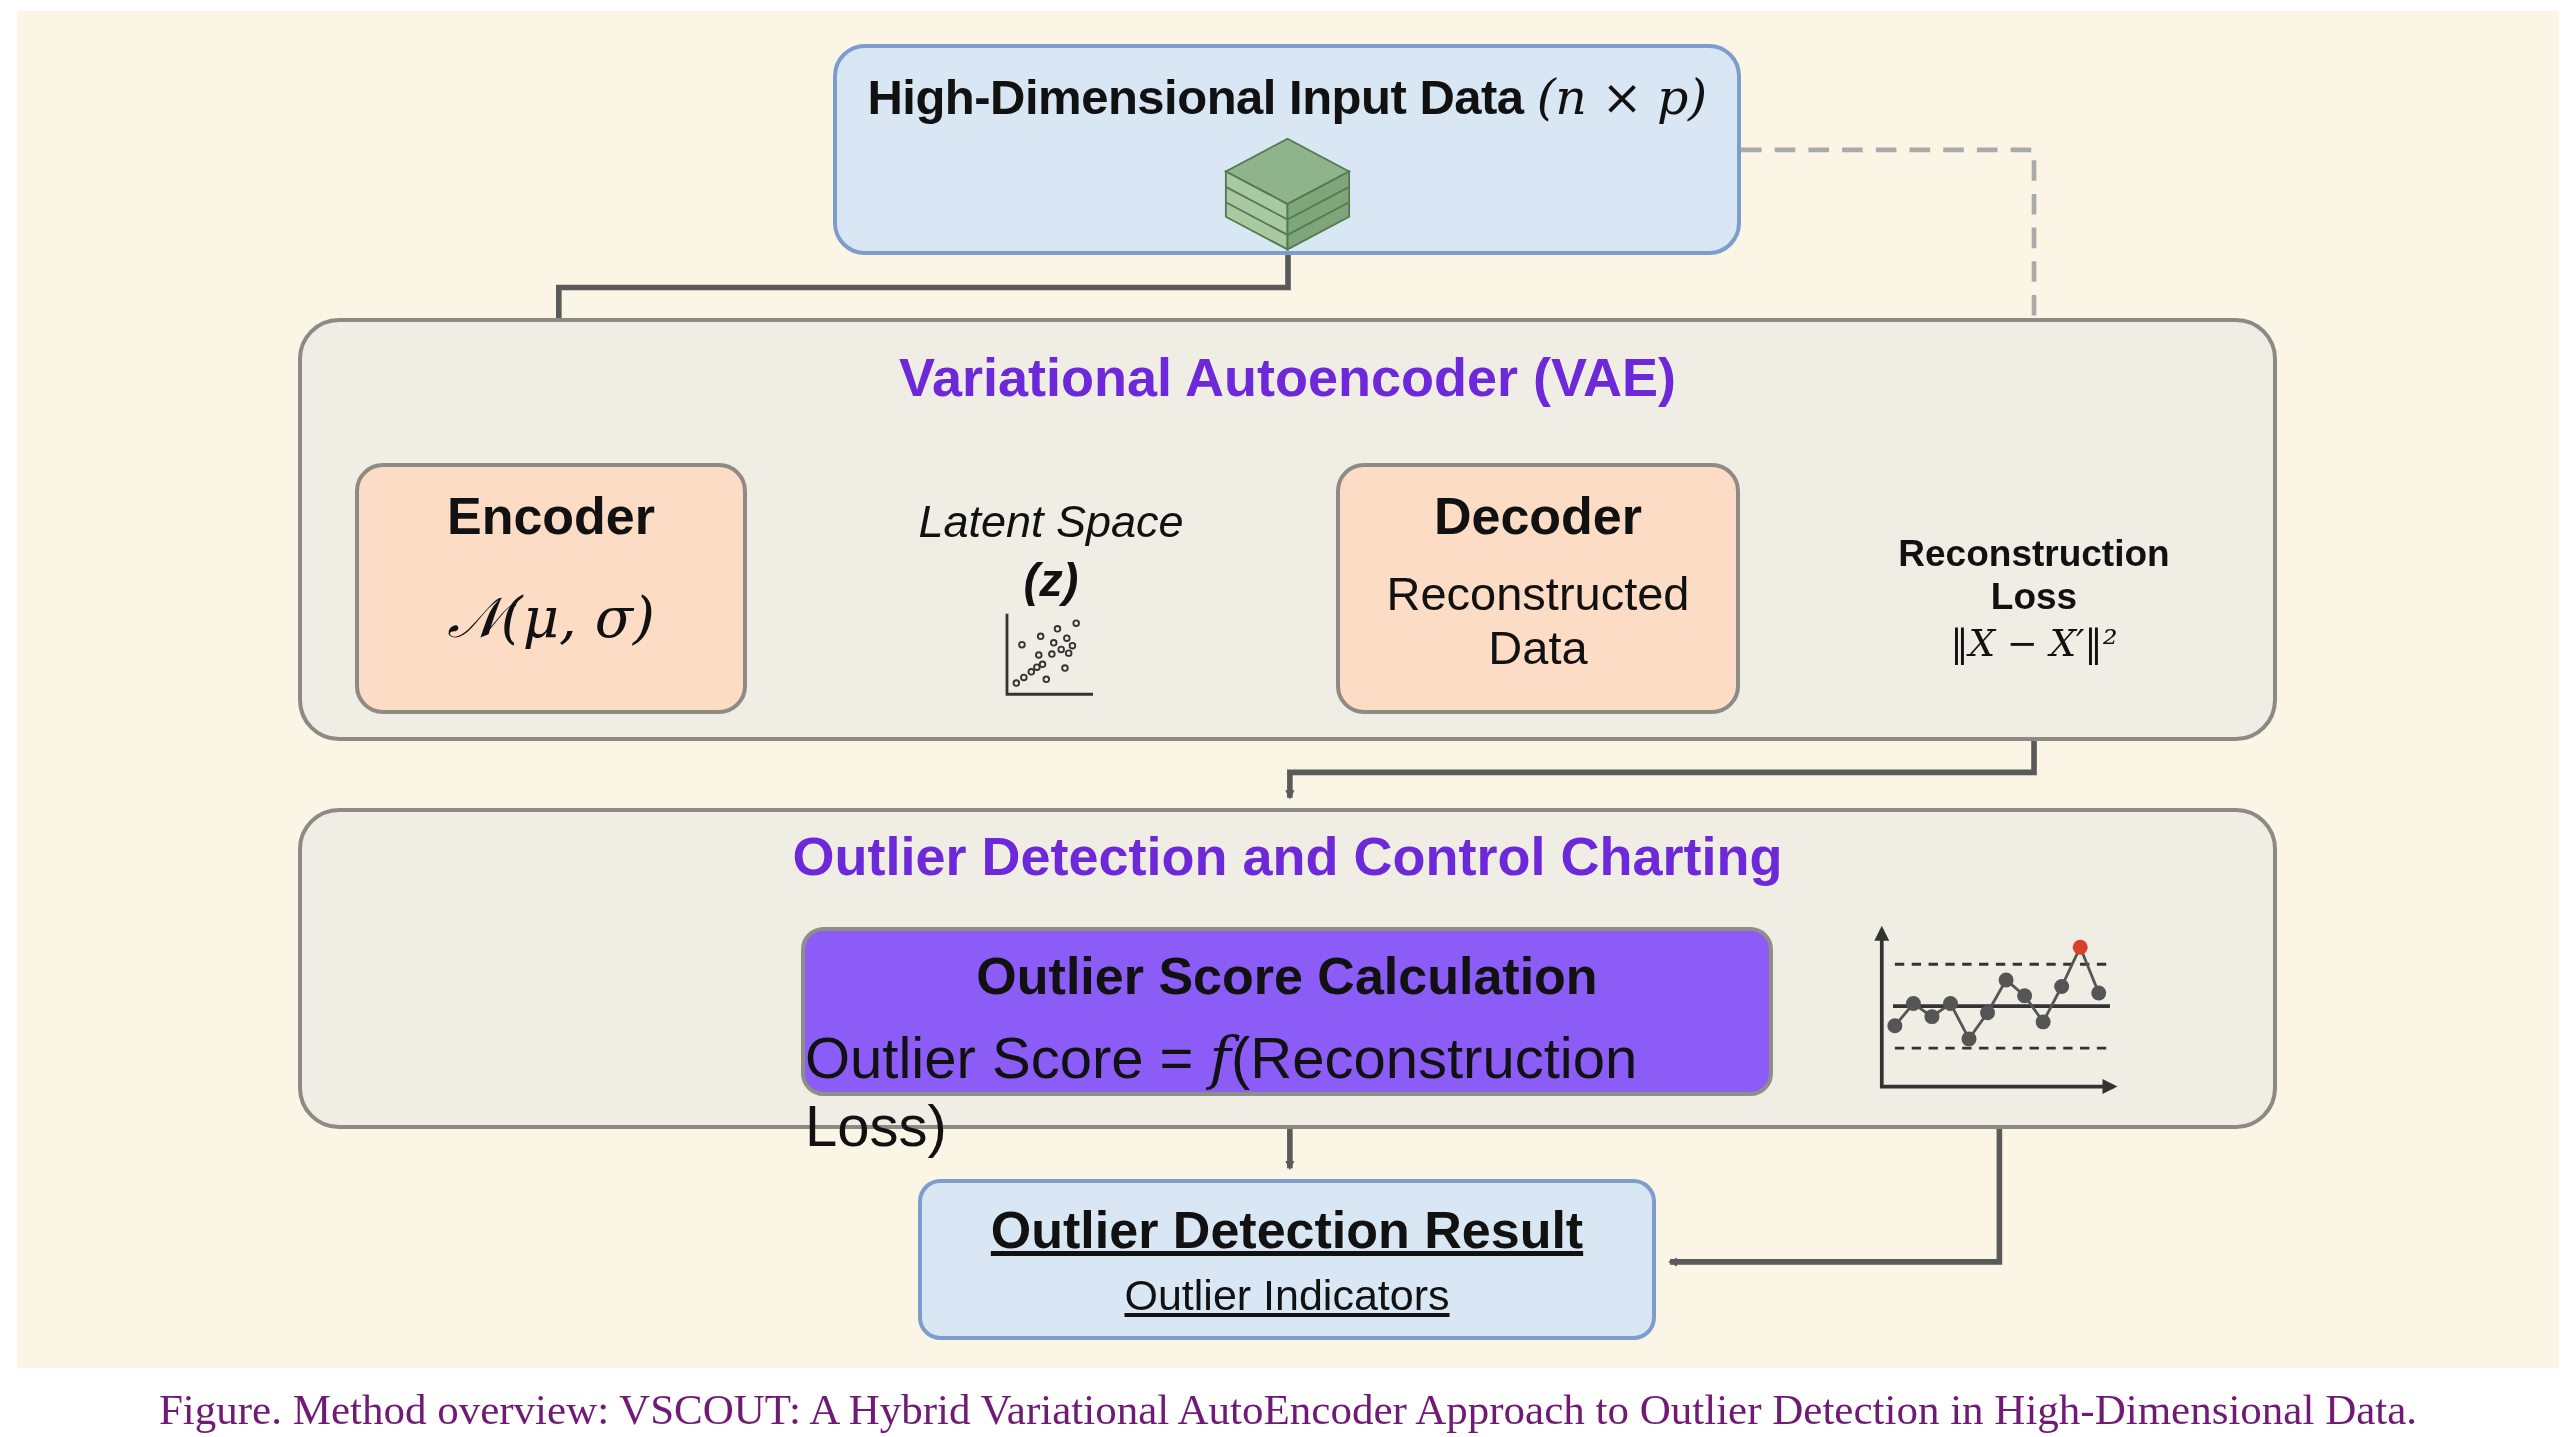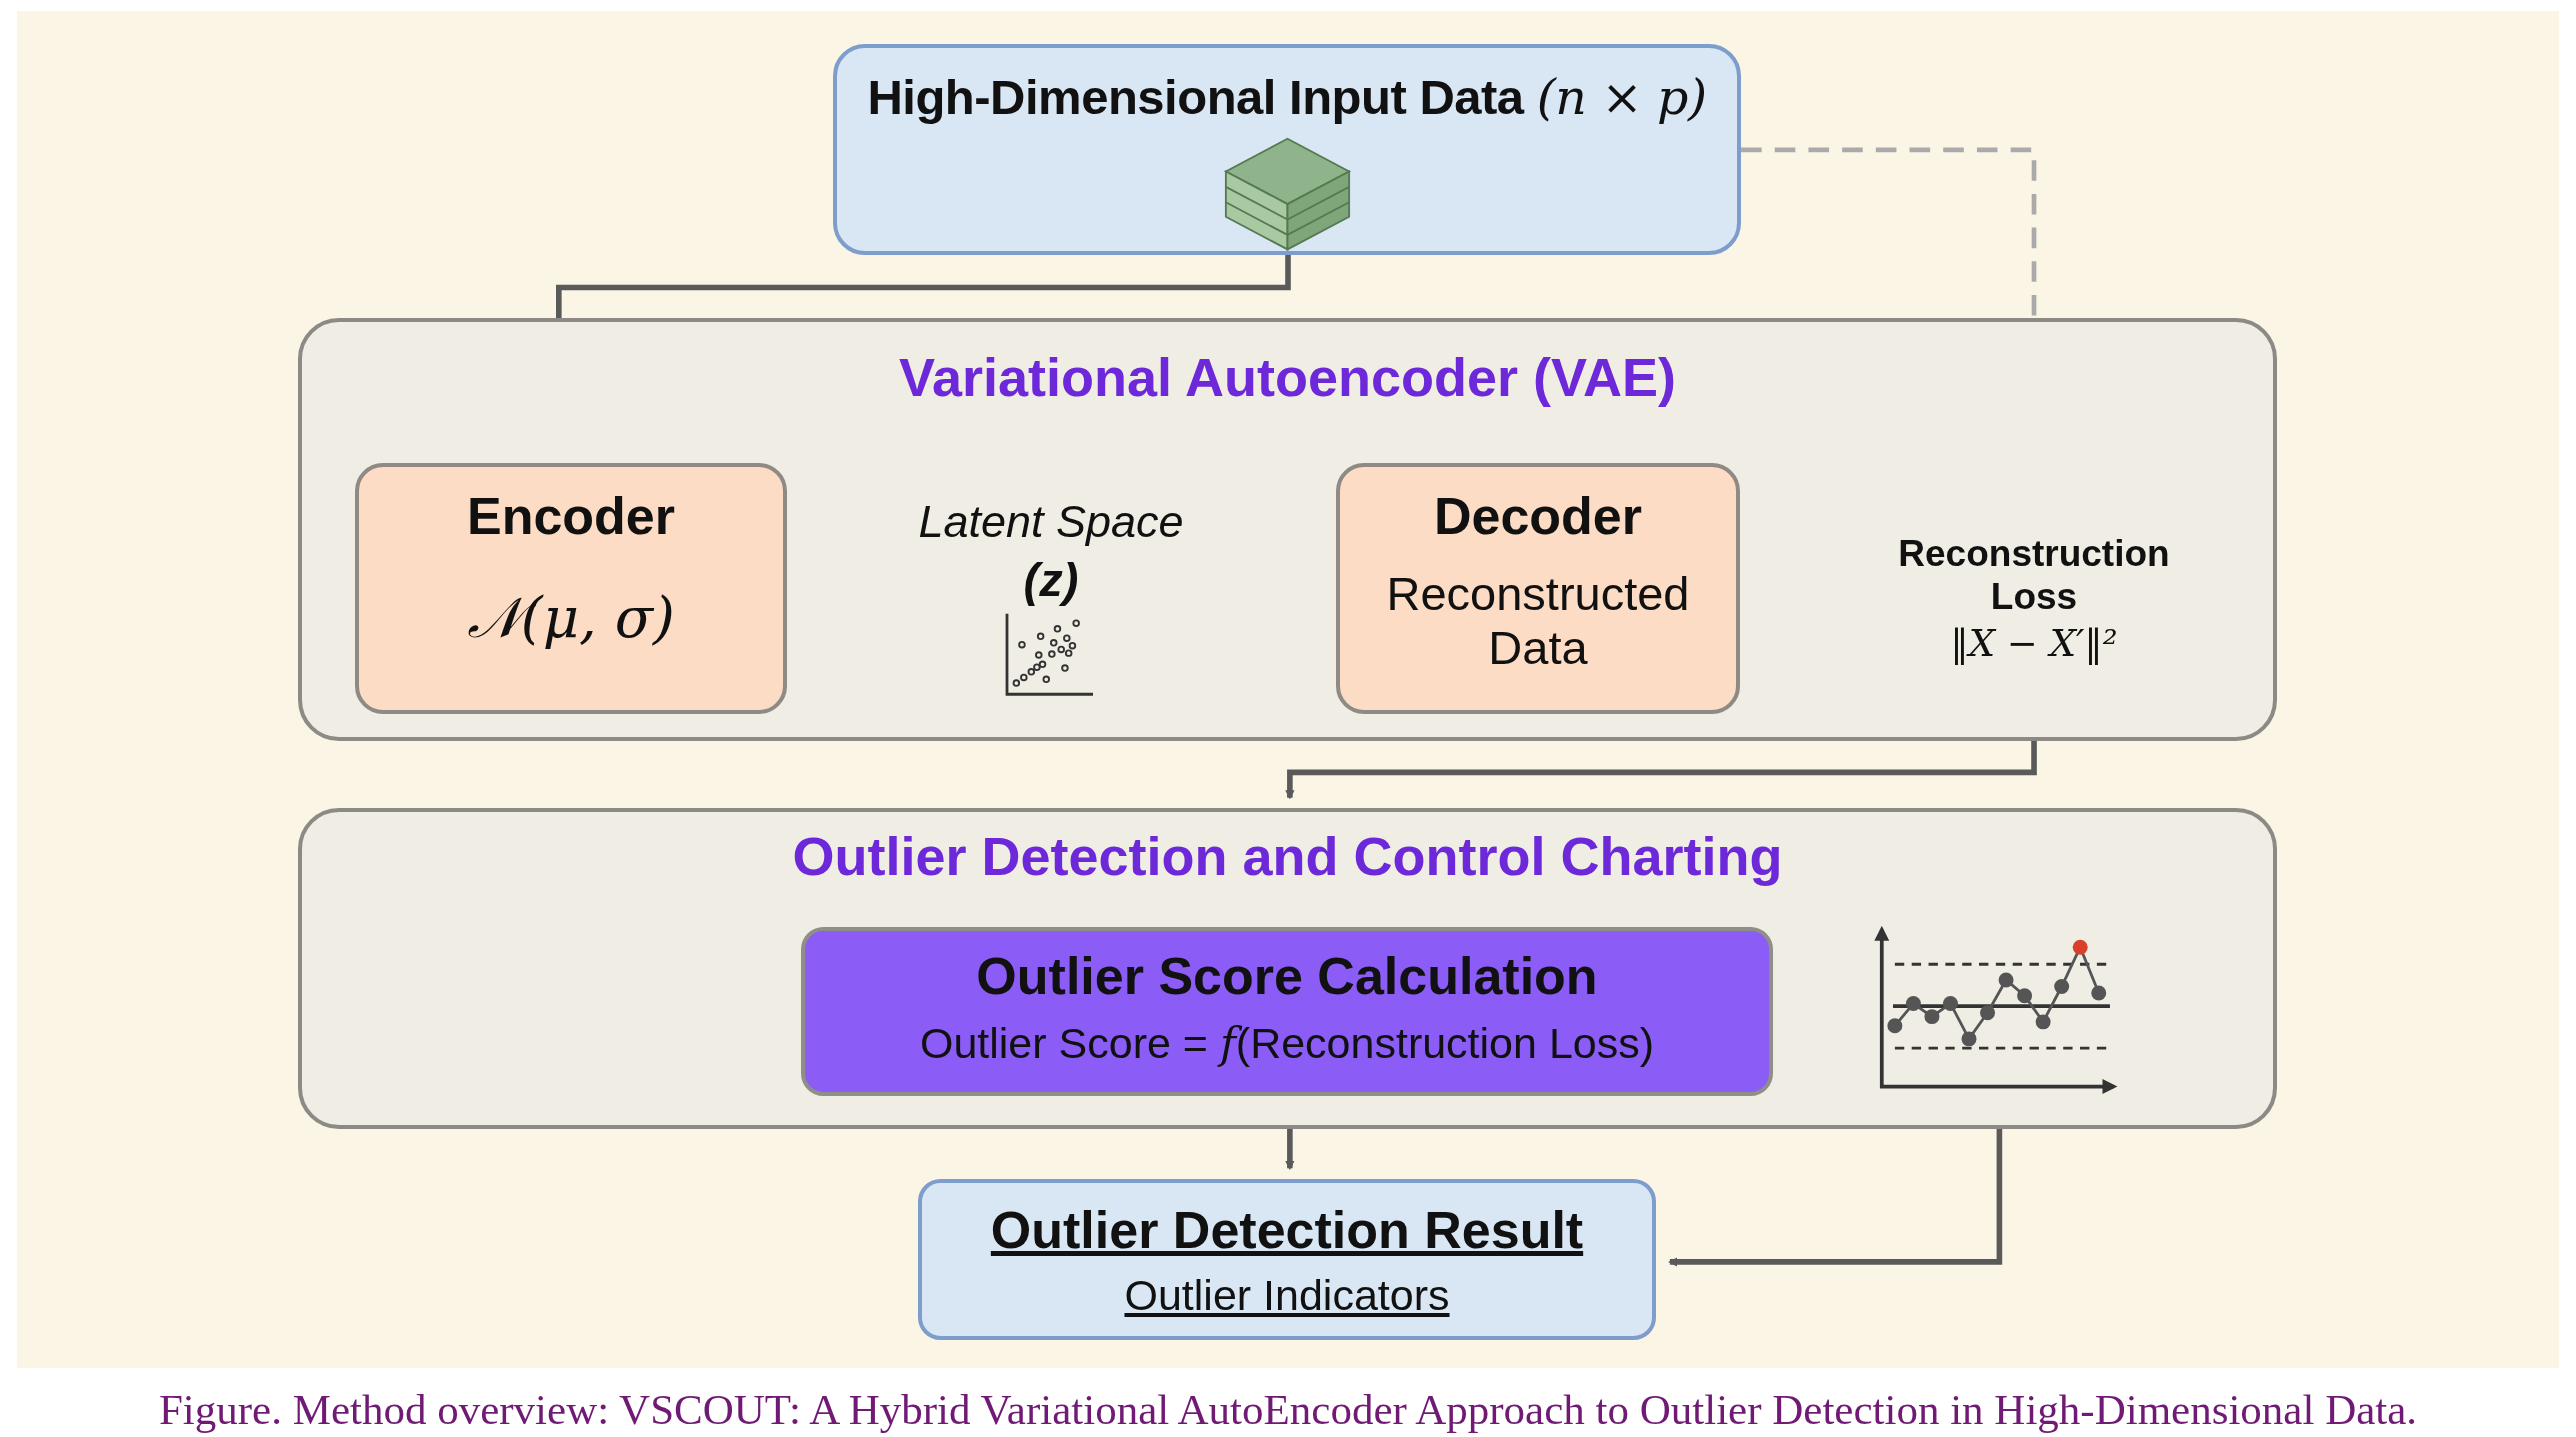--- a/index.html
+++ b/index.html
@@ -10,33 +10,33 @@
   .input-box { left:833px; top:44px; width:908px; height:211px; background:#d9e6f4; border:4.7px solid #7e9ccc; border-radius:32px; }
   .input-title { margin-top:20.6px; font-size:49px; font-weight:bold; letter-spacing:-0.5px; }
   .input-title .math { font-family:"DejaVu Serif", serif; font-style:italic; font-weight:normal; }
   .group { position:absolute; box-sizing:border-box; background:#efede4; border:4.7px solid #8c8a85; border-radius:41px; }
   .vae-group { left:298px; top:318px; width:1979px; height:423px; }
   .od-group { left:298px; top:808px; width:1979px; height:321px; }
   .group-title { position:absolute; left:0; right:0; text-align:center; font-size:54px; font-weight:bold; color:#6d28d9; }
   .vae-group .group-title { top:24px; }
   .od-group .group-title { top:13px; }
   .orange { background:#fcdcc4; border:4.7px solid #8f8a84; border-radius:28px; }
-  .encoder { left:355px; top:463px; width:432px; height:251px; }
+  .encoder { left:355px; top:463px; width:392px; height:251px; }
   .decoder { left:1336px; top:463px; width:404px; height:251px; }
   .b-title { margin-top:19px; font-size:52px; font-weight:bold; }
   .enc-math { margin-top:39px; font-size:56px; font-family:"DejaVu Serif", serif; font-style:italic; }
   .dec-sub { margin-top:20.6px; font-size:47px; text-align:center; line-height:54px; }
   .latent-label { position:absolute; left:857px; top:496px; width:388px; text-align:center; font-size:45px; font-style:italic; color:#111; }
   .latent-z { position:absolute; left:857px; top:552px; width:388px; text-align:center; font-size:47px; font-style:italic; font-weight:bold; color:#111; }
   .recon-text { position:absolute; left:1884px; top:532px; width:300px; text-align:center; color:#111; }
   .recon-title { font-size:37px; font-weight:bold; line-height:43px; }
   .recon-math { font-size:37px; font-family:"DejaVu Serif", serif; font-style:italic; margin-top:3.7px; }
   .score-box { left:801px; top:927px; width:972px; height:169px; background:#8b5cf6; border:4.7px solid #8f8f88; border-radius:22.5px; }
   .score-title { margin-top:15px; font-size:52px; font-weight:bold; }
-  .score-sub { margin-top:12px; font-size:43px; }
+  .score-sub { margin-top:18px; font-size:58px; }
   .score-sub .f { font-family:"DejaVu Serif", serif; font-style:italic; }
   .result-box { left:918px; top:1179px; width:738px; height:161px; background:#d9e6f4; border:4.7px solid #7e9ccc; border-radius:22.5px;text-decoration:underline; }
   .result-title { margin-top:17px; font-size:52px; font-weight:bold; }
   .result-sub { margin-top:11.2px; font-size:43px; }
   .caption { position:absolute; left:0; width:2576px; top:1385px; text-align:center; font-family:"Liberation Serif", serif; font-size:43px; color:#701a75; }
 </style>
 </head>
 <body>
 
 <div class="panel-bg"></div>

